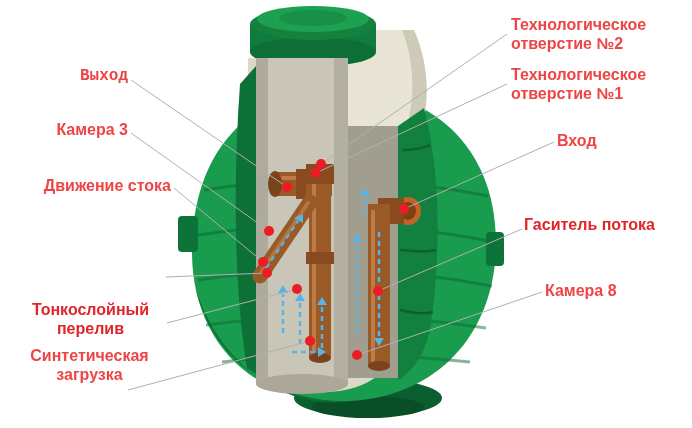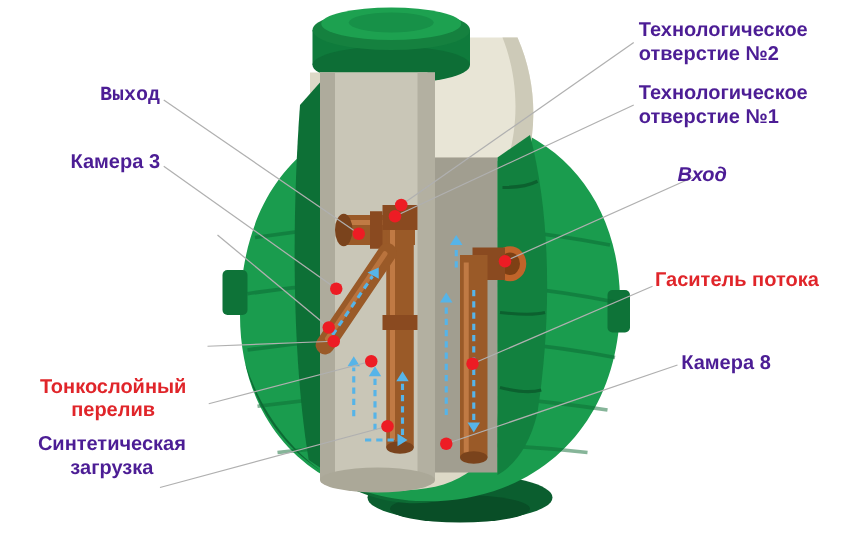--- a/index.html
+++ b/index.html
@@ -4,21 +4,21 @@
 <style>
   * { margin:0; padding:0; box-sizing:border-box; }
   html,body { background:#ffffff; }
   body { font-family:"Liberation Sans", sans-serif; }
   .stage { position:relative; width:692px; height:428px; background:#ffffff; overflow:hidden; }
   svg.scene { position:absolute; left:0; top:0; }
   .lbl {
     position:absolute;
     font-size:16px;
     font-weight:700;
-    color:#4c1d95;
+    color:#ef4444;
     line-height:1.18;
     white-space:pre-line;
   }
   .lbl.red { color:#e0252a; }
   .al-right { text-align:right; }
   .al-center { text-align:center;margin-top:44px; }
   .al-left { text-align:left; }
 </style>
 </head>
 <body>
@@ -150,33 +150,34 @@
       <circle cx="404" cy="209" r="5"></circle>
       <circle cx="378" cy="291" r="5"></circle>
       <circle cx="357" cy="355" r="5"></circle>
     </g>
   </svg>
 
   <div class="lbl al-right" style="left:58px; top:67px; width:70px;font-family:Liberation Mono, monospace;">Выход</div>
 
   <div class="lbl al-right" style="left:44px; top:121px; width:84px;">Камера 3</div>
 
+  <div class="lbl al-right" style="left:14px; top:177px; width:157px;">Движение стока</div>
 
   <div class="lbl red al-center" style="left:18px; top:257px; width:145px;">Тонкослойный
 перелив</div>
 
   <div class="lbl al-center" style="left:15px; top:303px; width:149px;">Синтетическая
 загрузка</div>
 
 
   <div class="lbl al-left" style="left:511px; top:16px; width:170px;">Технологическое
 отверстие №2</div>
 
   <div class="lbl al-left" style="left:511px; top:66px; width:170px;">Технологическое
 отверстие №1</div>
 
-  <div class="lbl al-left" style="left:542px; top:132px; width:80px;font-style:italic;">Вход</div>
+  <div class="lbl al-left" style="left:557px; top:132px; width:80px;">Вход</div>
 
   <div class="lbl red al-left" style="left:524px; top:216px; width:160px;">Гаситель потока</div>
 
   <div class="lbl al-left" style="left:545px; top:282px; width:100px;">Камера 8</div>
 
 </div>
 
 </body></html>

